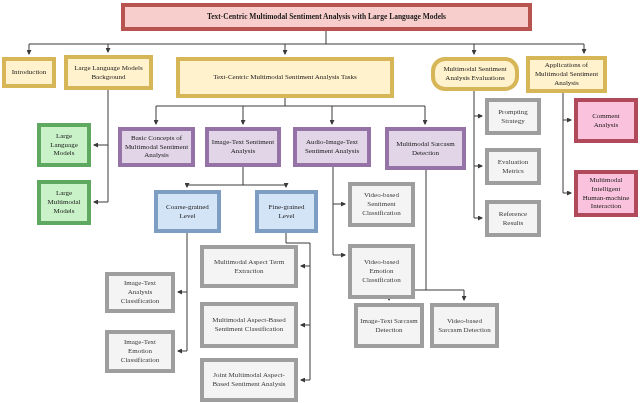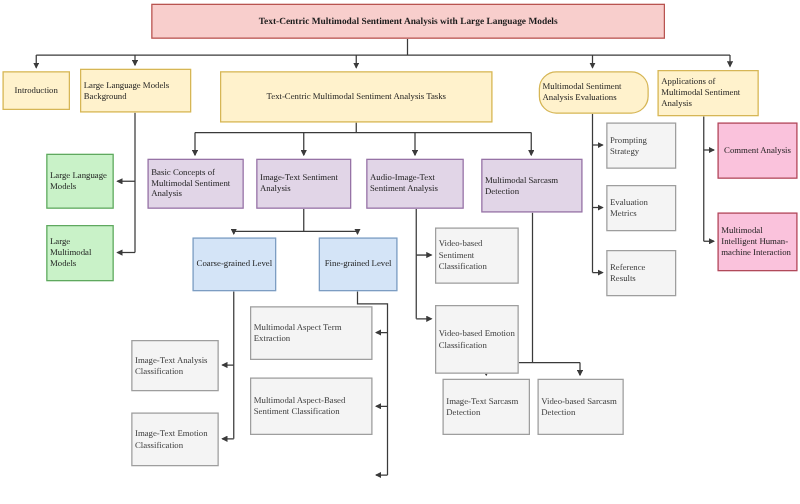--- a/index.html
+++ b/index.html
@@ -1,19 +1,19 @@
 <!DOCTYPE html>
 <html style="--title-fill: #f8cecc; --title-border: #b85450; --section-fill: #fff2cc; --section-border: #d6b656; --model-fill: #c9f2c8; --model-border: #5fa85f; --task-fill: #e1d5e7; --task-border: #9673a6; --level-fill: #d4e4f7; --level-border: #7d9dc2; --leaf-fill: #f4f4f4; --leaf-border: #9e9e9e; --app-fill: #fac2dc; --app-border: #b04a5a; --line: #3a3a3a;"><head>
 <meta charset="utf-8">
 <style>
   html,body{margin:0;padding:0;background:#ffffff;}
   #canvas{position:relative;width:640px;height:403px;background:#ffffff;overflow:hidden;
           font-family:"Liberation Serif","DejaVu Serif",serif;color:#1c1c1c;}
   .node{position:absolute;box-sizing:border-box;display:flex;align-items:center;justify-content:center;
-        font-size:7px;line-height:1.25;padding:1px 2px;border:1px solid #0c4a6e;}
+        text-align:center;font-size:7px;line-height:1.25;padding:1px 2px;border:4px solid #0c4a6e;}
   .c-title{background:var(--title-fill);border-color:var(--title-border);font-weight:bold;font-size:7.5px;}
   .c-section{background:var(--section-fill);border-color:var(--section-border);}
   .c-model{background:var(--model-fill);border-color:var(--model-border);}
   .c-task{background:var(--task-fill);border-color:var(--task-border);}
   .c-level{background:var(--level-fill);border-color:var(--level-border);}
   .c-leaf{background:var(--leaf-fill);border-color:var(--leaf-border);color:#3c3c3c;}
   .c-app{background:var(--app-fill);border-color:var(--app-border);}
   #wires{position:absolute;left:0;top:0;width:640px;height:403px;}
   #wires path{stroke:var(--line);stroke-width:1;fill:none;}
   #wires .ah{fill:var(--line);stroke:none;}
@@ -95,19 +95,20 @@
 
   <div class="node c-leaf" style="left:348px;top:182px;width:67px;height:45px;">Video-based Sentiment Classification</div>
   <div class="node c-leaf" style="left:348px;top:244px;width:67px;height:55px;">Video-based Emotion Classification</div>
   <div class="node c-leaf" style="left:485px;top:98px;width:56px;height:37px;">Prompting Strategy</div>
   <div class="node c-leaf" style="left:485px;top:148px;width:56px;height:37px;">Evaluation Metrics</div>
   <div class="node c-leaf" style="left:485px;top:200px;width:56px;height:37px;">Reference Results</div>
   <div class="node c-leaf" style="left:105px;top:272px;width:70px;height:41px;">Image-Text Analysis Classification</div>
   <div class="node c-leaf" style="left:105px;top:330px;width:70px;height:43px;">Image-Text Emotion Classification</div>
   <div class="node c-leaf" style="left:200px;top:245px;width:98px;height:43px;">Multimodal Aspect Term Extraction</div>
   <div class="node c-leaf" style="left:200px;top:302px;width:98px;height:46px;">Multimodal Aspect-Based Sentiment Classification</div>
+  <div class="node c-leaf" style="left:200px;top:358px;width:98px;height:44px;">Joint Multimodal Aspect-Based Sentiment Analysis</div>
   <div class="node c-leaf" style="left:354px;top:303px;width:70px;height:45px;">Image-Text Sarcasm Detection</div>
   <div class="node c-leaf" style="left:430px;top:303px;width:69px;height:45px;">Video-based Sarcasm Detection</div>
 
   <div class="node c-app" style="left:574px;top:98px;width:64px;height:45px;">Comment Analysis</div>
   <div class="node c-app" style="left:574px;top:170px;width:64px;height:47px;">Multimodal Intelligent Human-machine Interaction</div>
 
 </div>
 
 </body></html>

